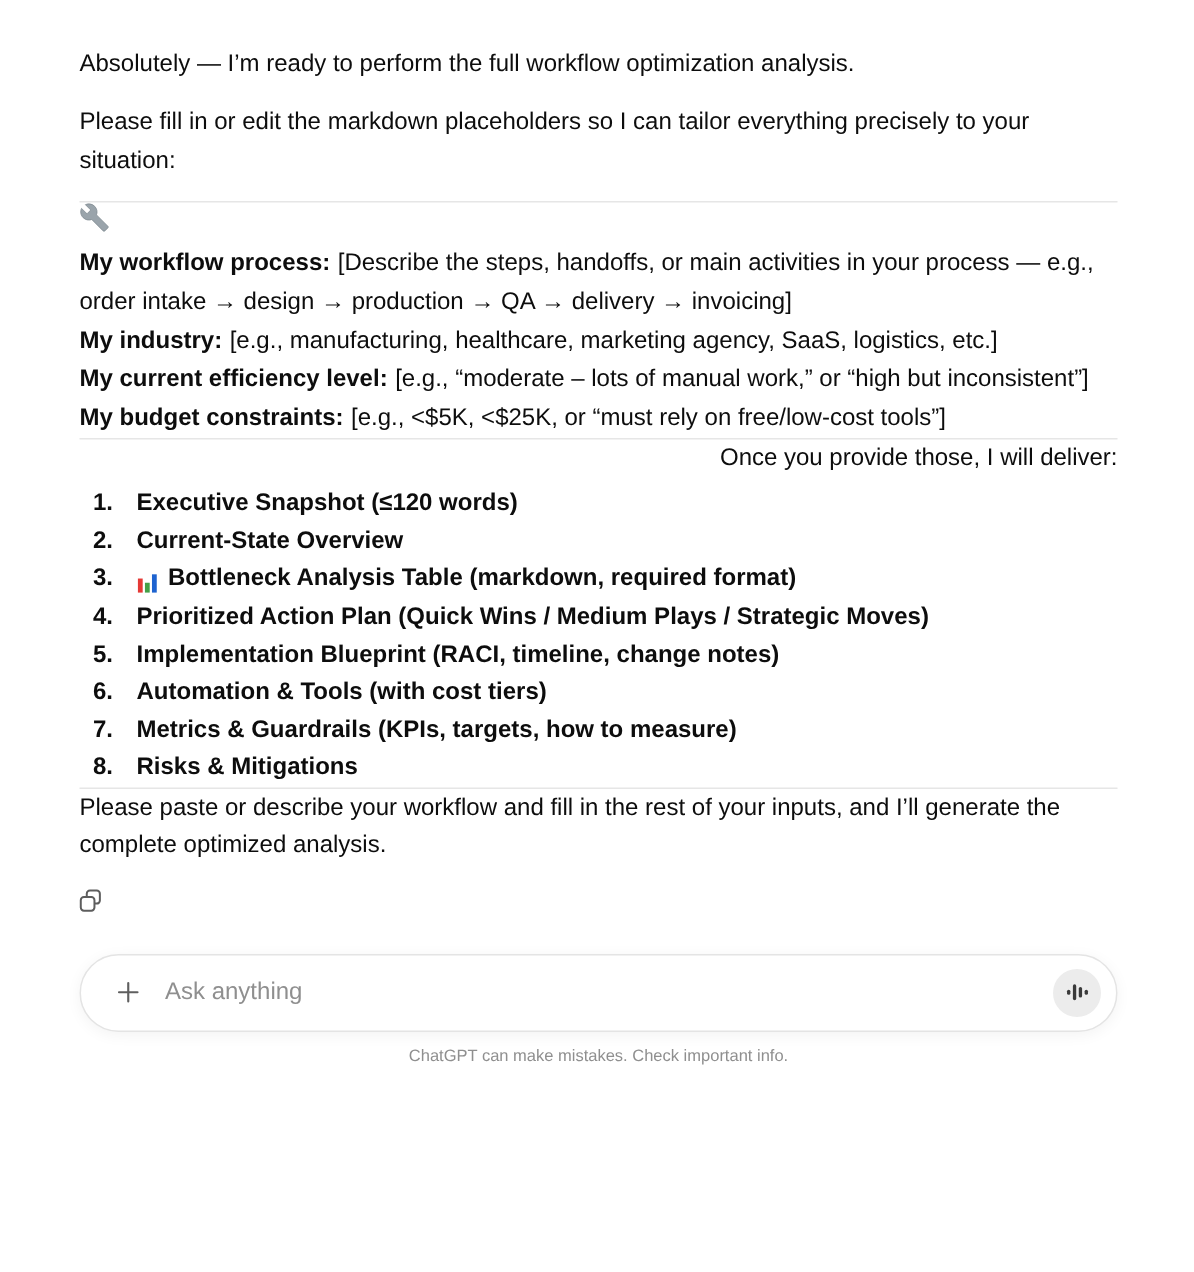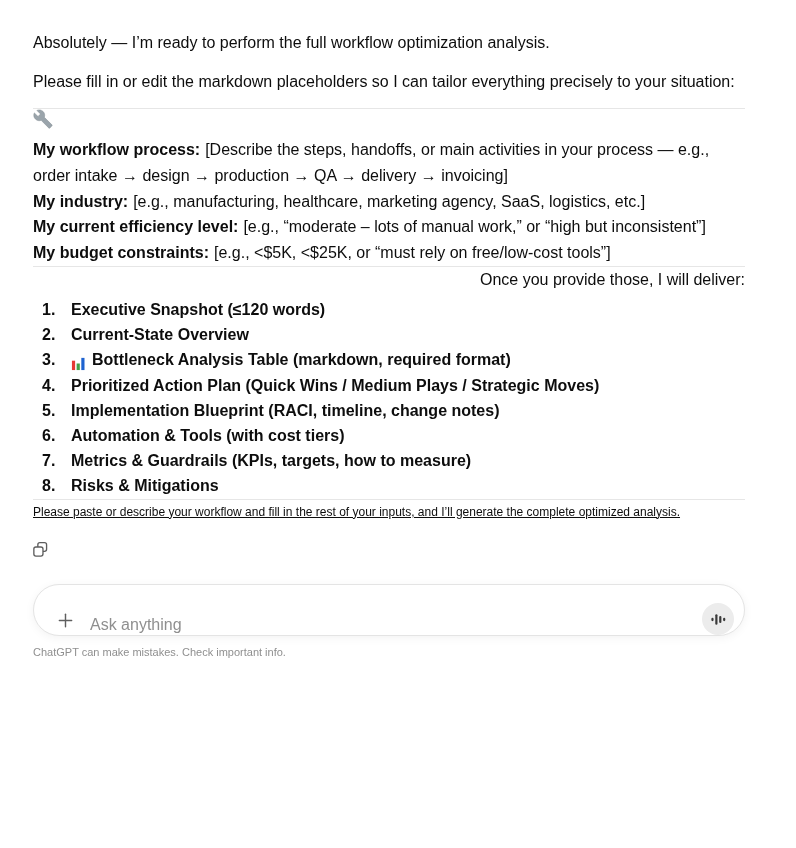--- a/index.html
+++ b/index.html
@@ -6,21 +6,21 @@
   html, body { margin: 0; padding: 0; }
   body {
     width: 796px;
     height: 848px;
     background: #ffffff;
     font-family: "Liberation Sans", sans-serif;
     color: #0d0d0d;
     overflow: hidden;
   }
   .page {
-    padding: 30px 51px 0 33px;
+    padding: 30px 51px 0 53px;
   }
   p.intro {
     font-size: 16px;
     line-height: 26px;
     margin: 0 0 13px 0;
   }
   p.intro:last-of-type { margin-bottom: 0; }
   hr.divider {
     border: none;
     border-top: 1px solid #e6e6e6;
@@ -63,45 +63,44 @@
     line-height: 25.2px;
   }
   ol.deliverables .num {
     flex: none;
     width: 21px;
     margin-right: 8px;
     text-align: left;
   }
   .bar-chart { width: 15px; height: 15px; margin-right: 6px; position: relative; top: 1px; flex: none; align-self: center; }
   .closing {
-    font-size: 12px;
+    font-size: 16px;
     line-height: 25.5px;
     margin: 0;
-    text-decoration: underline;
   }
   .copy-btn {
     margin-top: 13px;
     margin-left: -2px;
     width: 26px;
     height: 22px;
     padding: 0;
     border: none;
     background: transparent;
     display: flex;
     align-items: center;
     cursor: pointer;
   }
   .composer {
     margin-top: 24px;
     height: 52px;
     border: 1px solid #e4e4e4;
     border-radius: 28px;
     box-shadow: 0 2px 10px rgba(0,0,0,0.05);
     display: flex;
-    align-items: flex-end;
+    align-items: center;
     padding: 0 10px 0 16px;
     background: #fff;
   }
   .plus-btn {
     width: 30px;
     height: 30px;
     border: none;
     background: transparent;
     padding: 0;
     display: flex;
@@ -129,20 +128,21 @@
     border: none;
     padding: 0;
     display: flex;
     align-items: center;
     justify-content: center;
     cursor: pointer;
     flex: none;
     margin-left: auto;
   }
   .footer-note {
+    text-align: center;
     font-size: 11px;
     line-height: 13px;
     color: #8f8f8f;
     margin-top: 10px;
   }
 </style>
 </head>
 <body>
 
 <div class="page">

